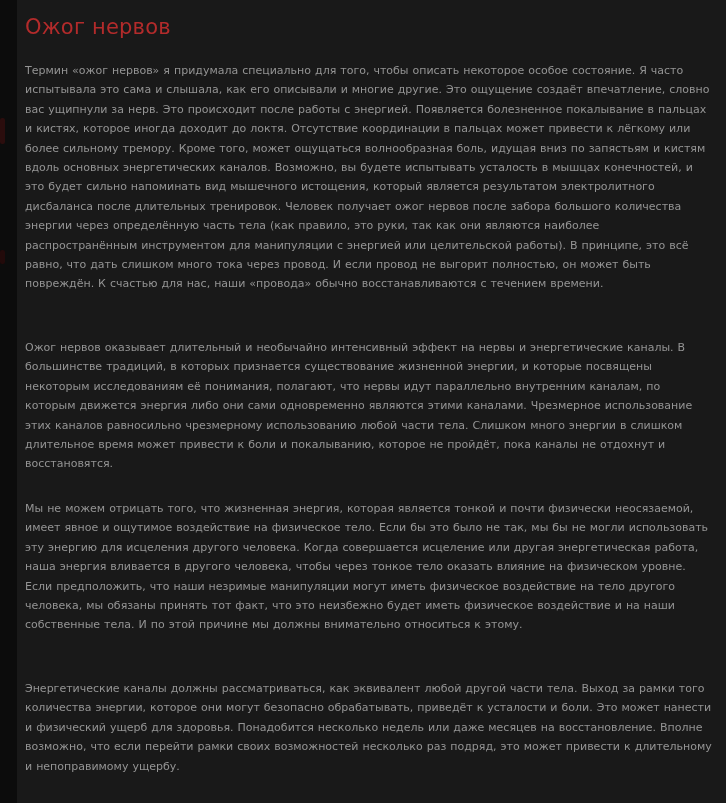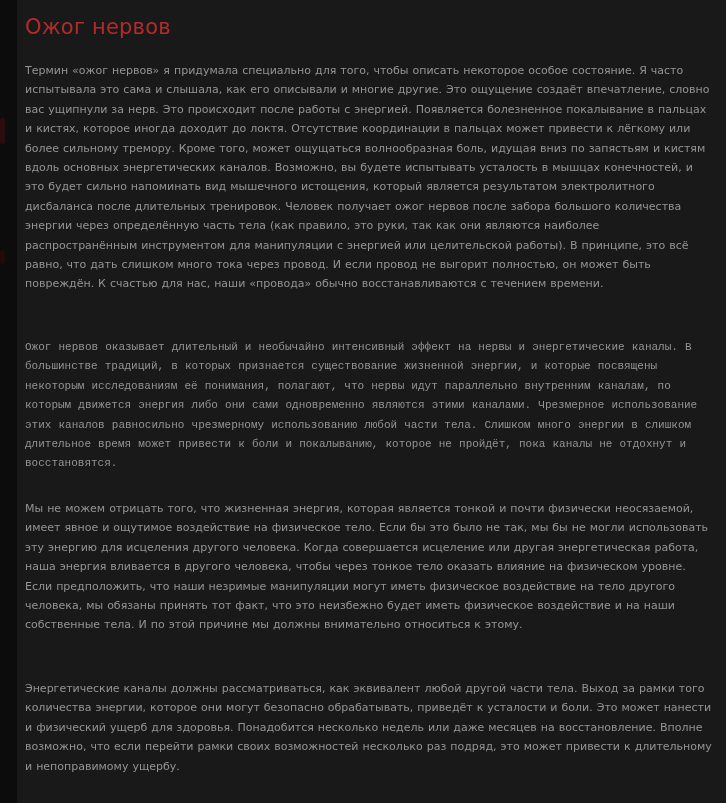--- a/index.html
+++ b/index.html
@@ -48,21 +48,21 @@
   }
   p.article-paragraph {
     color: #949494;
     font-size: 11px;
     line-height: 19.4px;
     text-align: left;
     margin: 0 0 25px 0;
     word-spacing: 0.5px;
   }
   p.p1 { min-height: 252px; }
-  p.p2 { min-height: 136px; font-family: Liberation Mono, monospace; }
+  p.p2 { min-height: 136px; }
   p.p3 { min-height: 155px; }
   p.p4 { min-height: 97px; }
 </style>
 </head>
 <body>
 
 <div class="page">
 
   <div class="left-strip">
     <div class="smudge smudge-1"></div>

